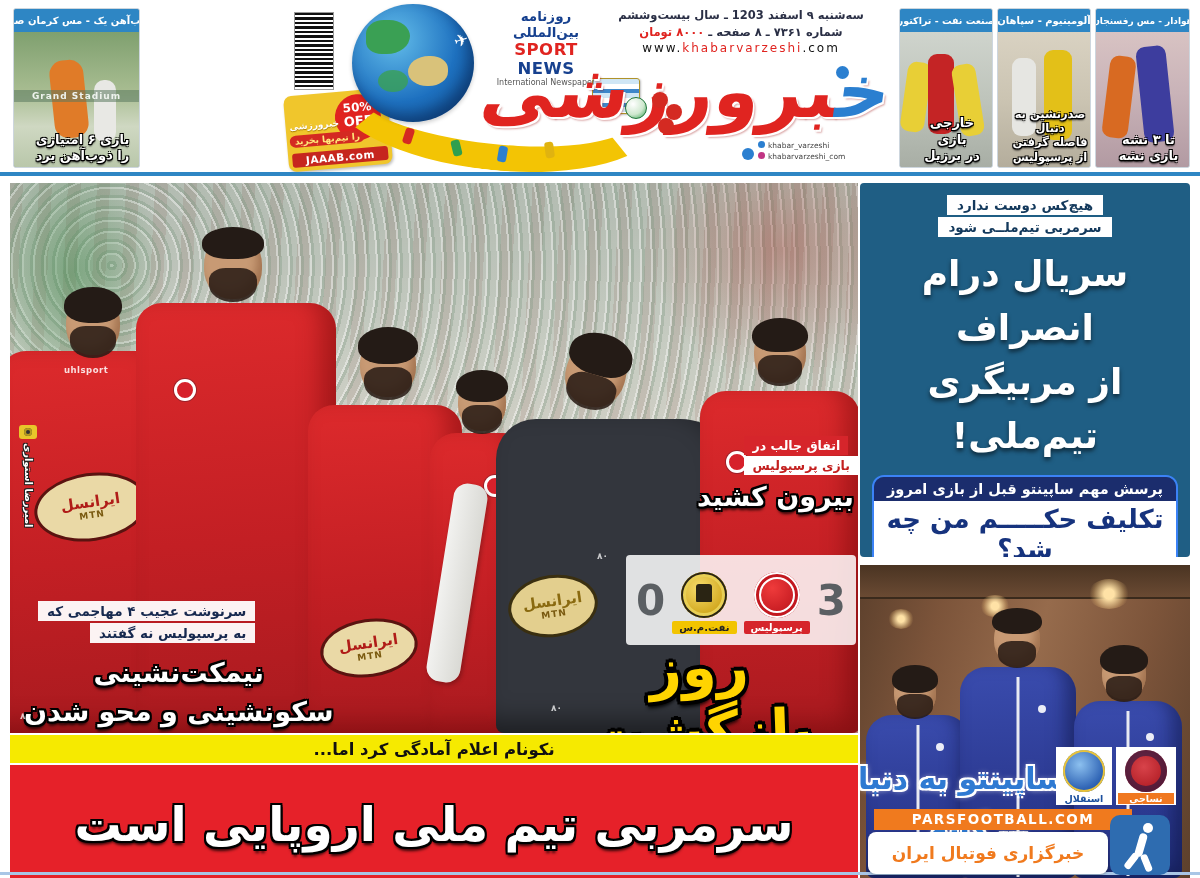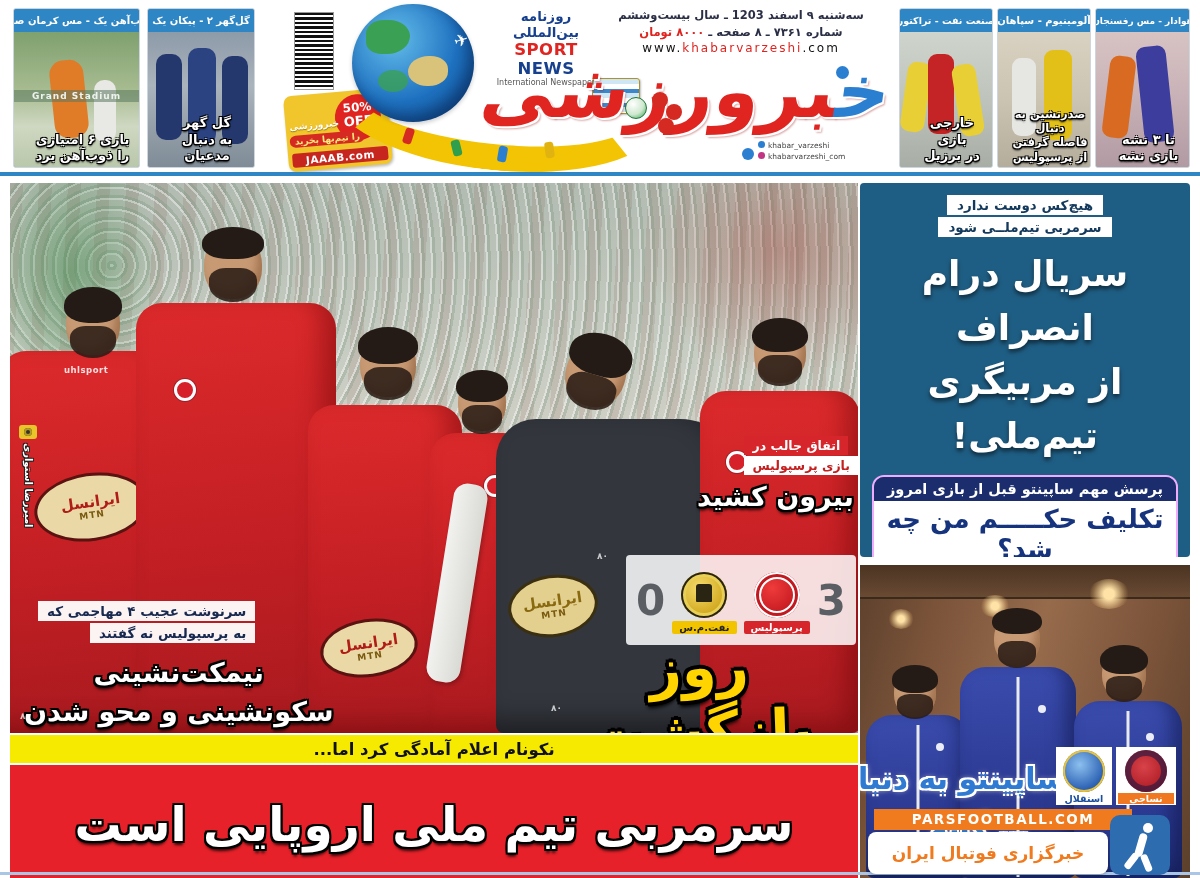--- a/index.html
+++ b/index.html
@@ -157,21 +157,21 @@
                            -4px 0 0 #000,4px 0 0 #000,0 -4px 0 #000,0 4px 0 #000,0 6px 4px rgba(0,0,0,.9); }
 
   
   .rpanel { position:absolute; left:860px; top:183px; width:330px; height:374px; background:#1f5e84;
             border-radius:4px; direction:rtl; text-align:center; overflow:hidden; }
   .rp-kick { margin-top:12px; }
   .rp-kick span { display:inline-block; background:#fff; color:#13395c; font-weight:bold; font-size:13.5px;
                   padding:2px 10px; margin-bottom:2px; }
   .rp-hl { margin-top:8px; color:#fff; font-weight:bold; font-size:36px; line-height:1.5;
            text-shadow:0 3px 4px rgba(0,0,0,.55); }
-  .qwrap { margin:12px 12px 8px; border:2px solid #f0abfc; border-radius:12px; overflow:hidden; }
+  .qwrap { margin:12px 12px 8px; border:2px solid #3b82f6; border-radius:12px; overflow:hidden; }
   .qstrip { background:#1b2d6d; color:#fff; font-weight:bold; font-size:14.5px; padding:4px 0; }
   .qbox { background:#fff; color:#16337e; font-weight:bold; font-size:26px; padding:3px 0 5px; }
 
   
   .brphoto { position:absolute; left:860px; top:565px; width:330px; height:313px; overflow:hidden;
              background:linear-gradient(105deg,#5c402c 0%,#7c543a 22%,#966b4c 48%,#7c543a 75%,#5c402c 100%); }
   .glow { position:absolute; border-radius:50%; background:radial-gradient(circle,#ffe2a6 20%,rgba(255,210,130,.25) 60%,transparent 75%); }
   .ceiling { position:absolute; left:0; right:0; top:0; height:34px;
              background:linear-gradient(180deg,#4a3422,#6a4a33); border-bottom:2px solid #3a2a1c; }
   .blue-kit { background:linear-gradient(178deg,#3a4cae 0%,#2c3a92 60%,#22307c 100%);
@@ -226,32 +226,20 @@
       <div class="blob" style="left:38px;top:28px;width:34px;height:78px;background:#e07b28;border-radius:14px;transform:rotate(-6deg);"></div>
       <div class="blob" style="left:80px;top:48px;width:22px;height:62px;background:#e8e8e4;border-radius:10px;"></div>
       <div class="ph-band" style="top:58px;">Grand Stadium</div>
       <div class="tbx-cap">
         <span>بازی ۶ امتیازی</span><br>
         <span>را ذوب‌آهن برد</span>
       </div>
     </div>
   </div>
 
-  <div class="tbox" style="left:147px;width:108px;">
-    <div class="tbx-h">گل‌گهر ۲ - پیکان یک</div>
-    <div class="tbx-p" style="background:linear-gradient(180deg,#8d9aa8,#aab4bd 40%,#7f8b96);">
-      <div class="blob" style="left:8px;top:22px;width:26px;height:86px;background:#24386e;border-radius:10px;"></div>
-      <div class="blob" style="left:40px;top:16px;width:28px;height:96px;background:#2c4382;border-radius:10px;"></div>
-      <div class="blob" style="left:74px;top:24px;width:26px;height:88px;background:#24386e;border-radius:10px;"></div>
-      <div class="tbx-cap">
-        <span>گل گهر</span><br>
-        <span>به دنبال مدعیان</span>
-      </div>
-    </div>
-  </div>
 
   <div class="tbox" style="left:899px;width:94px;">
     <div class="tbx-h" style="font-size:9.5px;">صنعت نفت - تراکتور</div>
     <div class="tbx-p" style="background:linear-gradient(180deg,#cfd4cd,#bec4bb 50%,#a8aea5);">
       <div class="blob" style="left:4px;top:30px;width:24px;height:70px;background:#e8cf36;border-radius:9px;transform:rotate(8deg);"></div>
       <div class="blob" style="left:28px;top:22px;width:26px;height:80px;background:#c42425;border-radius:9px;"></div>
       <div class="blob" style="left:56px;top:32px;width:24px;height:72px;background:#e8cf36;border-radius:9px;transform:rotate(-9deg);"></div>
       <div class="tbx-cap">
         <span>خارجی بازی</span><br>
         <span>در برزیل</span>

